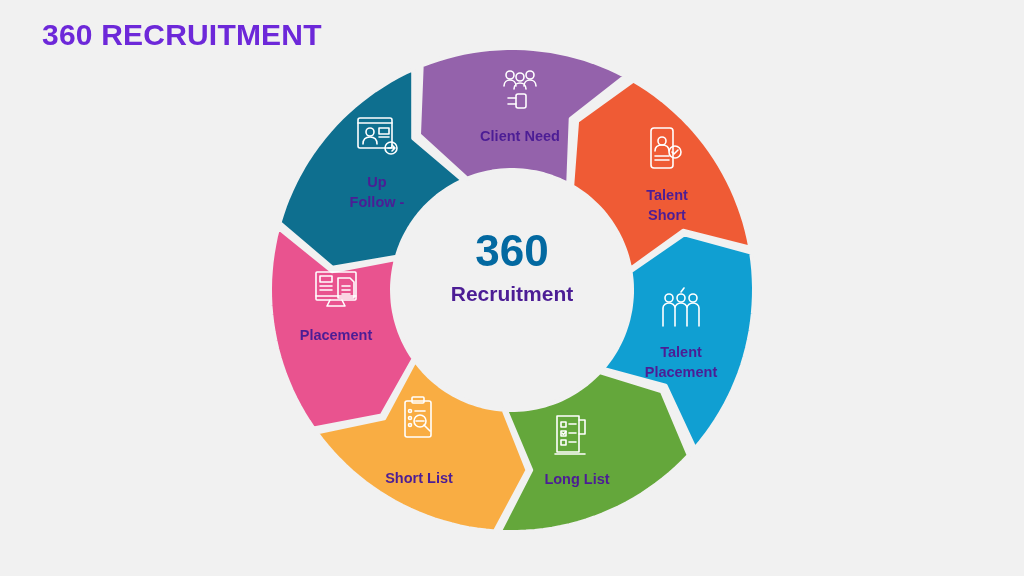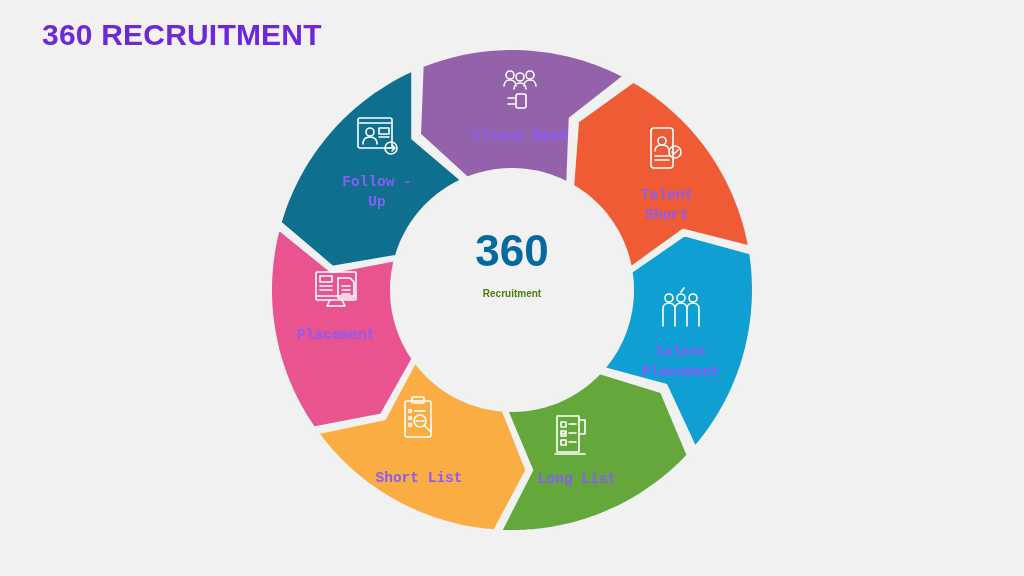--- a/index.html
+++ b/index.html
@@ -1,27 +1,27 @@
 <!DOCTYPE html>
 <html><head>
 <meta charset="utf-8">
 <style>
   html, body { margin:0; padding:0; }
   body { width:1024px; height:576px; background:#f1f1f1; position:relative; overflow:hidden;
          font-family:"Liberation Sans", "DejaVu Sans", sans-serif; }
   .page-title { position:absolute; left:42px; top:18px; font-size:30px; font-weight:bold;
                 color:#6d28d9; letter-spacing:0.2px; }
   svg#cycle { position:absolute; left:0; top:0; }
-  .seg-label { position:absolute; color:#8b5cf6; font-size:14.5px; font-weight:bold; text-align:center;
-               line-height:20px; width:120px; margin-left:-60px;font-family:Liberation Mono, monospace; }
+  .seg-label { position:absolute; color:#4c1d95; font-size:14.5px; font-weight:bold; text-align:center;
+               line-height:20px; width:120px; margin-left:-60px; }
   .seg-icon { position:absolute; width:48px; height:48px; margin-left:-24px; }
   .center-num { position:absolute; left:412px; top:226px; width:200px; text-align:center;
                 font-size:44px; font-weight:bold; color:#0369a1; }
   .center-sub { position:absolute; left:412px; top:283px; width:200px; text-align:center;
-                font-size:10px; font-weight:bold; color:#4d7c0f; line-height:22px; }
+                font-size:21px; font-weight:bold; color:#4c1d95; line-height:22px; }
 </style>
 </head>
 <body>
 
 <div class="page-title">360 RECRUITMENT</div>
 
 <svg id="cycle" width="1024" height="576">
     <polygon points="421.7,65.5 429.9,62.4 438.2,59.5 446.6,57.0 455.1,54.8 463.6,52.9 472.2,51.3 480.9,50.0 489.6,49.0 498.4,48.4 507.1,48.0 515.9,48.0 524.7,48.3 533.4,48.9 542.1,49.9 550.8,51.1 559.4,52.7 568.0,54.6 576.5,56.8 584.9,59.2 593.2,62.0 601.4,65.1 609.5,68.5 617.5,72.2 625.3,76.2 570.7,118.8 568.2,184.0 564.3,182.0 560.4,180.2 556.3,178.5 552.3,177.0 548.2,175.6 544.0,174.3 539.8,173.3 535.5,172.3 531.2,171.6 526.9,170.9 522.6,170.5 518.3,170.2 513.9,170.0 509.6,170.0 505.2,170.2 500.9,170.5 496.6,171.0 492.3,171.6 488.0,172.4 483.8,173.4 479.6,174.5 475.4,175.7 471.3,177.1 467.2,178.7 419.0,134.7" fill="#9462ab" stroke="#f1f1f1" stroke-width="4" stroke-linejoin="round"></polygon>
     <polygon points="633.3,80.6 640.8,85.1 648.2,89.9 655.3,95.0 662.3,100.3 669.1,105.9 675.6,111.7 682.0,117.7 688.1,124.0 694.0,130.5 699.7,137.2 705.1,144.1 710.2,151.2 715.1,158.5 719.8,165.9 724.1,173.5 728.2,181.3 732.0,189.2 735.5,197.2 738.7,205.4 741.6,213.7 744.3,222.0 746.6,230.5 748.6,239.0 750.3,247.6 683.1,230.8 630.1,269.0 629.3,264.7 628.3,260.5 627.2,256.3 625.9,252.1 624.4,248.0 622.8,244.0 621.1,240.0 619.2,236.1 617.2,232.2 615.0,228.5 612.7,224.8 610.3,221.2 607.7,217.7 605.1,214.2 602.3,210.9 599.3,207.7 596.3,204.6 593.1,201.6 589.9,198.7 586.5,195.9 583.1,193.3 579.5,190.8 575.9,188.4 572.2,186.2 577.1,121.1" fill="#ef5b35" stroke="#f1f1f1" stroke-width="4" stroke-linejoin="round"></polygon>
     <polygon points="751.1,252.5 752.3,261.2 753.2,269.9 753.7,278.7 754.0,287.4 753.9,296.2 753.5,305.0 752.8,313.7 751.8,322.4 750.5,331.1 748.8,339.7 746.9,348.2 744.6,356.7 742.1,365.1 739.2,373.4 736.0,381.5 732.6,389.6 728.8,397.5 724.8,405.3 720.4,412.9 715.9,420.4 711.0,427.7 705.9,434.8 700.5,441.8 694.9,448.5 665.6,385.7 602.7,368.6 605.5,365.3 608.1,361.8 610.7,358.3 613.1,354.7 615.4,351.0 617.5,347.2 619.5,343.3 621.4,339.4 623.1,335.4 624.7,331.3 626.1,327.2 627.4,323.1 628.5,318.9 629.4,314.6 630.3,310.4 630.9,306.1 631.4,301.7 631.8,297.4 632.0,293.1 632.0,288.7 631.9,284.4 631.6,280.0 631.1,275.7 630.6,271.4 684.2,234.3" fill="#109fd2" stroke="#f1f1f1" stroke-width="4" stroke-linejoin="round"></polygon>
@@ -108,21 +108,21 @@
         <rect x="5" y="6" width="34" height="30" rx="2"></rect>
         <path d="M5 11h34"></path>
         <circle cx="17" cy="20" r="4"></circle>
         <path d="M10 32c0-5 3-7 7-7s7 2 7 7"></path>
         <rect x="26" y="16" width="10" height="6"></rect>
         <path d="M26 25h10"></path>
         <circle cx="38" cy="36" r="6"></circle>
         <path d="M35 36h6M39 33l3 3-3 3"></path>
       </svg></div>
     <div class="seg-label" style="left: 377px; top: 172px;">
+      <div>Up</div>
       <div>Follow -</div>
-      <div>Up</div>
     </div>
   </div>
 
 <div class="center-num">360</div>
 <div class="center-sub">
   <div>Recruitment</div>
 </div>
 
 </body></html>

